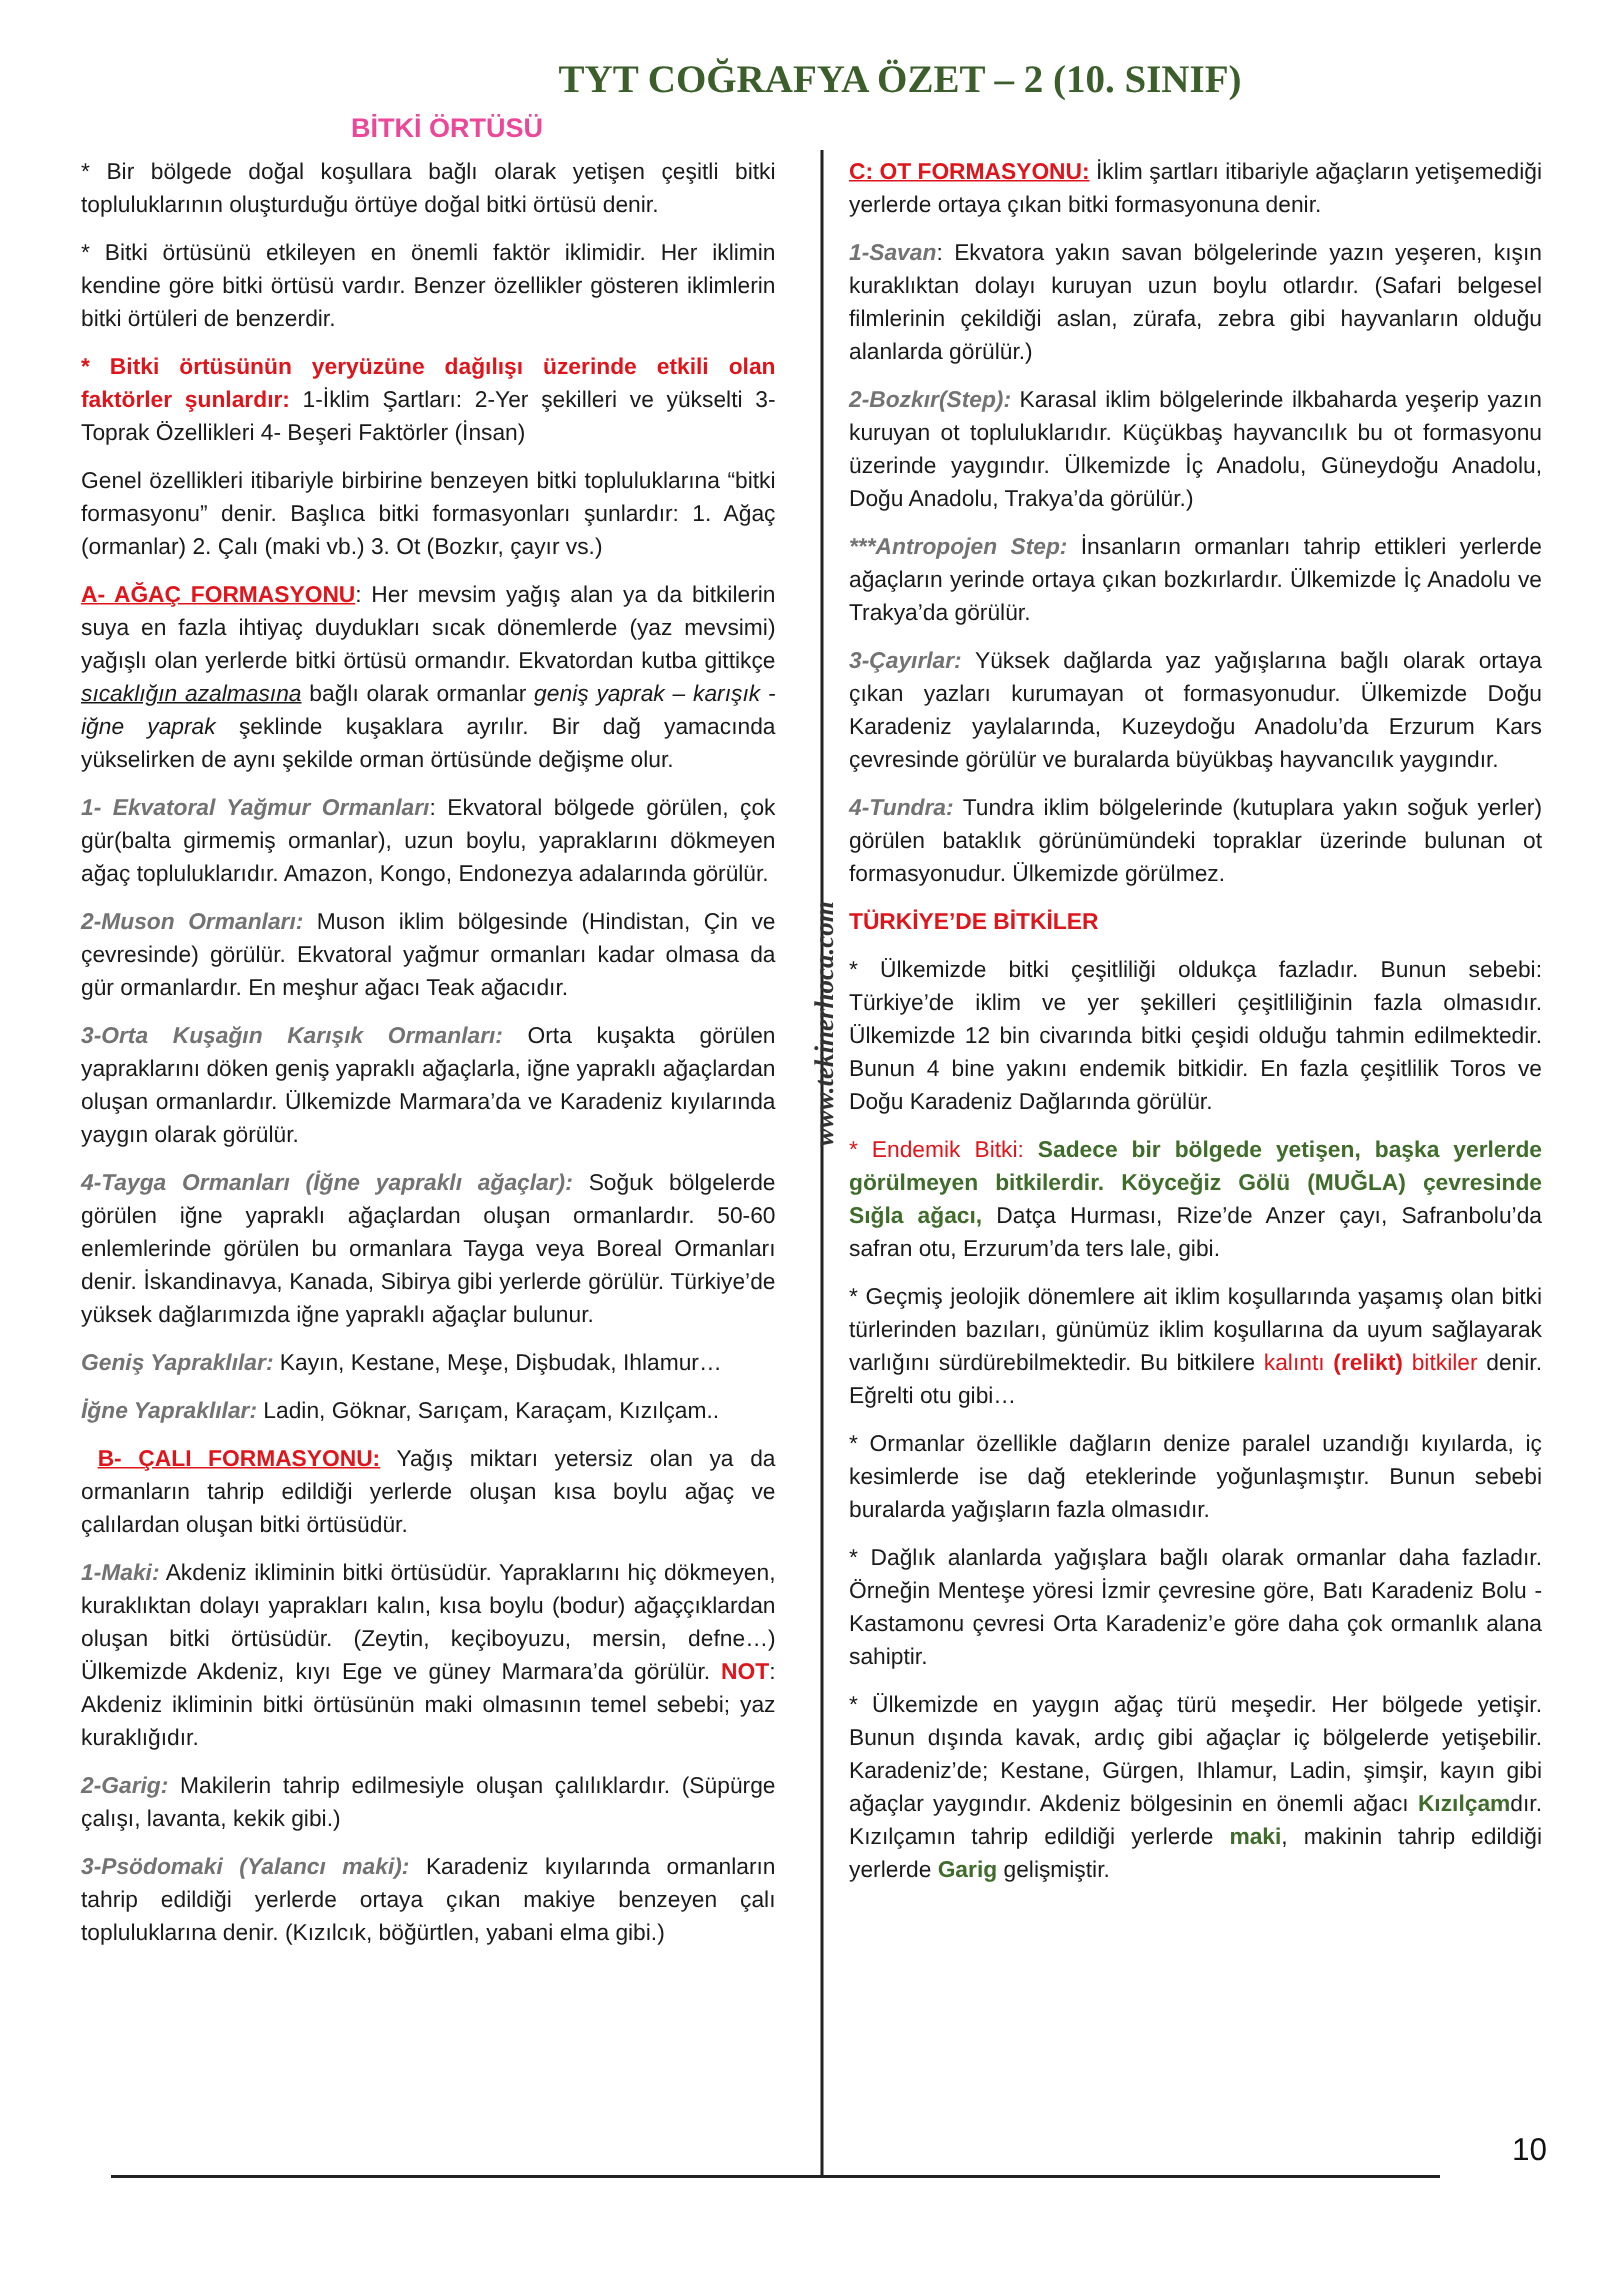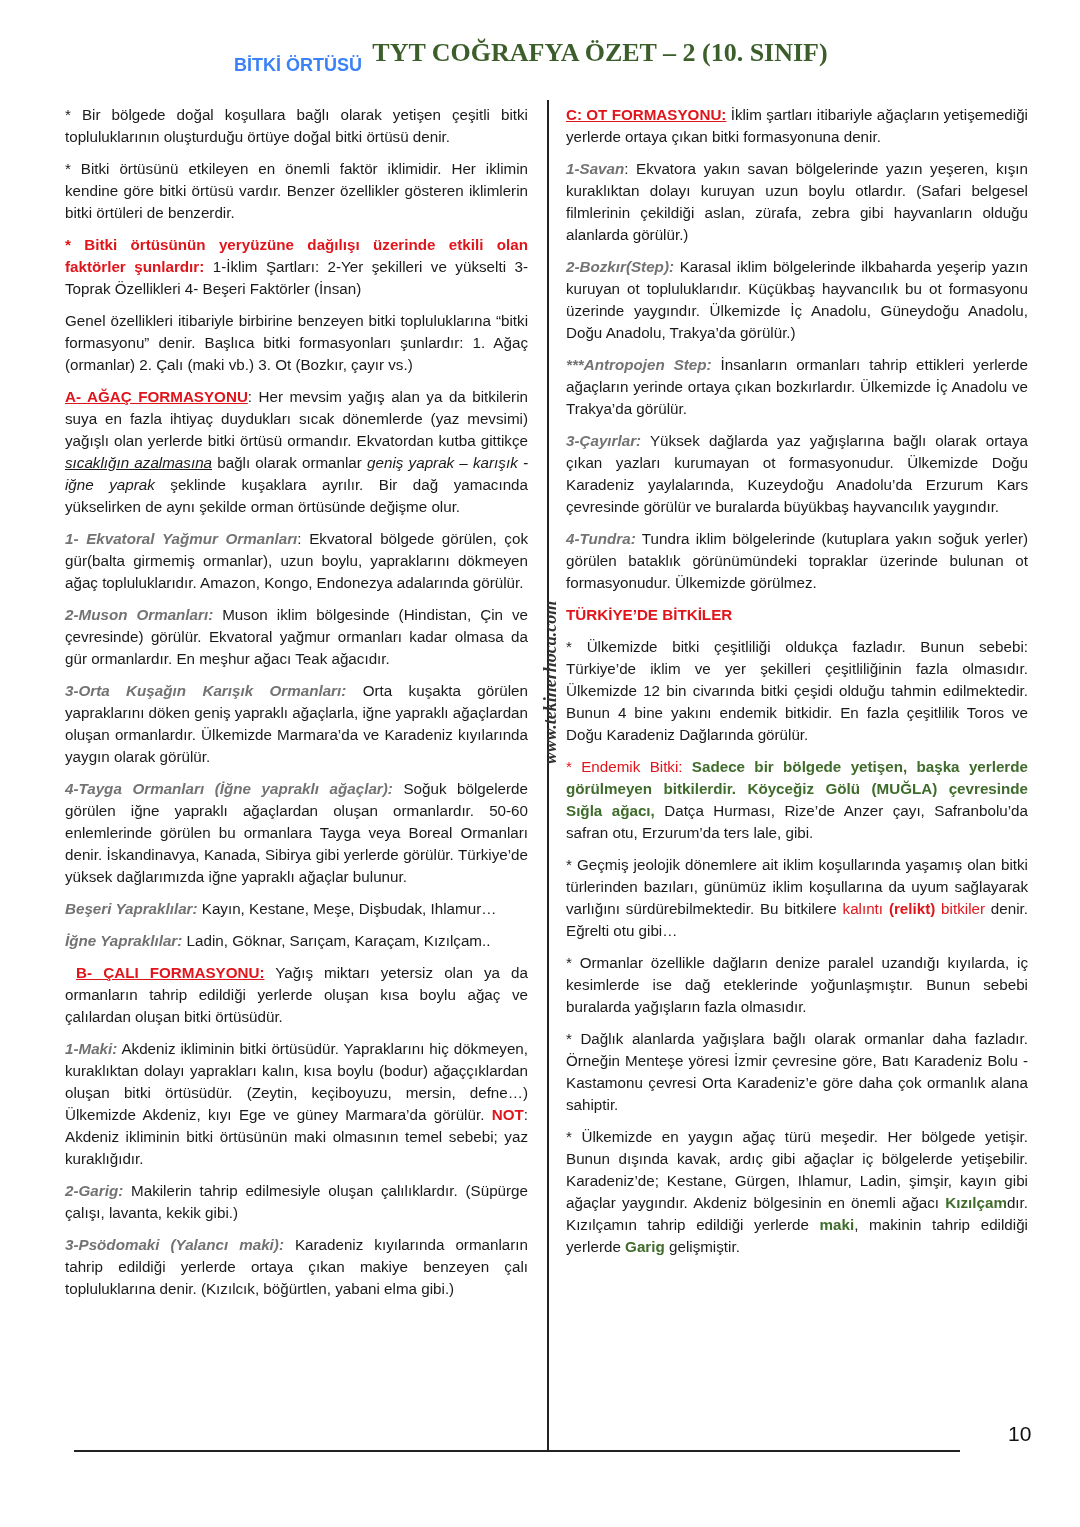--- a/index.html
+++ b/index.html
@@ -2,24 +2,24 @@
 <html><head>
 <meta charset="utf-8">
 <style>
   html, body { margin:0; padding:0; background:#ffffff; }
   body { width:1080px; height:1527px; position:relative; overflow:hidden;
          font-family:"Liberation Sans", sans-serif; color:#1a1a1a; }
   .title { position:absolute; left:0; width:1080px; top:38px; text-align:center;
            font-family:"Liberation Serif", serif; font-weight:bold; font-size:26px;
            color:#3b5e2b; letter-spacing:0px; }
   .title span { position:relative; left:60px; }
-  .subtitle { position:absolute; left:234px; top:55px; font-family:"Liberation Sans", sans-serif;
-              font-weight:bold; font-size:18px; color:#3b82f6; }
+  .subtitle { position:absolute; left:234px; top:75px; font-family:"Liberation Sans", sans-serif;
+              font-weight:bold; font-size:18px; color:#ec4899; }
   .col { position:absolute; top:104px; font-size:15.2px; line-height:22px; text-align:justify; }
-  .col.left { left:65px; width:463px; }
+  .col.left { left:54px; width:463px; }
   .col.right { left:566px; width:462px; }
   .p { margin:0 0 10px 0; }
   .red { color:#e0151b; }
   .redb { color:#e0151b; font-weight:bold; }
   .blue { color:#737373; font-weight:bold;font-style:italic; }
   .green { color:#3f6b2b; font-weight:bold; }
   .u { text-decoration:underline; }
   .it { font-style:italic; }
   .divider { position:absolute; left:547px; top:100px; width:1.5px; height:1352px; background:#222; }
   .hr { position:absolute; left:74px; top:1450px; width:886px; height:1.5px; background:#222; }
@@ -43,21 +43,21 @@
 <div class="col left">
   <p class="p">* Bir bölgede doğal koşullara bağlı olarak yetişen çeşitli bitki topluluklarının oluşturduğu örtüye doğal bitki örtüsü denir.</p>
   <p class="p">* Bitki örtüsünü etkileyen en önemli faktör iklimidir. Her iklimin kendine göre bitki örtüsü vardır. Benzer özellikler gösteren iklimlerin bitki örtüleri de benzerdir.</p>
   <p class="p"><span class="redb">* Bitki örtüsünün yeryüzüne dağılışı üzerinde etkili olan faktörler şunlardır:</span><span> 1-İklim Şartları:  2-Yer şekilleri ve yükselti 3-Toprak Özellikleri   4- Beşeri Faktörler (İnsan)</span></p>
   <p class="p">Genel özellikleri itibariyle birbirine benzeyen bitki topluluklarına “bitki formasyonu” denir. Başlıca bitki formasyonları şunlardır:  1. Ağaç (ormanlar)   2. Çalı (maki vb.) 3. Ot (Bozkır, çayır vs.)</p>
   <p class="p"><span class="redb u">A- AĞAÇ FORMASYONU</span><span>: Her mevsim yağış alan ya da bitkilerin suya en fazla ihtiyaç duydukları sıcak dönemlerde (yaz mevsimi) yağışlı olan yerlerde bitki örtüsü ormandır. Ekvatordan kutba gittikçe </span><span class="it u">sıcaklığın azalmasına</span><span> bağlı olarak ormanlar </span><span class="it">geniş yaprak – karışık - iğne yaprak</span><span> şeklinde kuşaklara ayrılır. Bir dağ yamacında yükselirken de aynı şekilde orman örtüsünde değişme olur.</span></p>
   <p class="p"><span class="blue">1- Ekvatoral Yağmur Ormanları</span><span>: Ekvatoral bölgede görülen, çok gür(balta girmemiş ormanlar), uzun boylu, yapraklarını dökmeyen ağaç topluluklarıdır. Amazon, Kongo, Endonezya adalarında görülür.</span></p>
   <p class="p"><span class="blue">2-Muson Ormanları:</span><span> Muson iklim bölgesinde (Hindistan, Çin ve çevresinde) görülür. Ekvatoral yağmur ormanları kadar olmasa da gür ormanlardır. En meşhur ağacı Teak ağacıdır.</span></p>
   <p class="p"><span class="blue">3-Orta Kuşağın Karışık Ormanları:</span><span> Orta kuşakta görülen yapraklarını döken geniş yapraklı ağaçlarla, iğne yapraklı ağaçlardan oluşan ormanlardır. Ülkemizde Marmara’da ve Karadeniz kıyılarında yaygın olarak görülür.</span></p>
   <p class="p"><span class="blue">4-Tayga Ormanları (İğne yapraklı ağaçlar):</span><span> Soğuk bölgelerde görülen iğne yapraklı ağaçlardan oluşan ormanlardır. 50-60 enlemlerinde görülen bu ormanlara Tayga veya Boreal Ormanları denir. İskandinavya, Kanada, Sibirya gibi yerlerde görülür. Türkiye’de yüksek dağlarımızda iğne yapraklı ağaçlar bulunur.</span></p>
-  <p class="p"><span class="blue">Beşeri Yapraklılar:</span><span> Kayın, Kestane, Meşe, Dişbudak, Ihlamur…</span></p>
+  <p class="p"><span class="blue">Geniş Yapraklılar:</span><span> Kayın, Kestane, Meşe, Dişbudak, Ihlamur…</span></p>
   <p class="p"><span class="blue">İğne Yapraklılar:</span><span> Ladin, Göknar, Sarıçam, Karaçam, Kızılçam..</span></p>
   <p class="p">&nbsp;<span class="redb u">B- ÇALI FORMASYONU:</span><span> Yağış miktarı yetersiz olan ya da ormanların tahrip edildiği yerlerde oluşan kısa boylu ağaç ve çalılardan oluşan bitki örtüsüdür.</span></p>
   <p class="p"><span class="blue">1-Maki:</span><span> Akdeniz ikliminin bitki örtüsüdür. Yapraklarını hiç dökmeyen, kuraklıktan dolayı yaprakları kalın, kısa boylu (bodur) ağaççıklardan oluşan bitki örtüsüdür. (Zeytin, keçiboyuzu, mersin, defne…) Ülkemizde Akdeniz, kıyı Ege ve güney Marmara’da görülür. </span><span class="redb">NOT</span><span>: Akdeniz ikliminin bitki örtüsünün maki olmasının temel sebebi; yaz kuraklığıdır.</span></p>
   <p class="p"><span class="blue">2-Garig:</span><span> Makilerin tahrip edilmesiyle oluşan çalılıklardır. (Süpürge çalışı, lavanta, kekik gibi.)</span></p>
   <p class="p"><span class="blue">3-Psödomaki (Yalancı maki):</span><span> Karadeniz kıyılarında ormanların tahrip edildiği yerlerde ortaya çıkan makiye benzeyen çalı topluluklarına denir. (Kızılcık, böğürtlen, yabani elma gibi.)</span></p>
 </div>
 
 <div class="col right">
   <p class="p"><span class="redb u">C: OT FORMASYONU:</span><span> İklim şartları itibariyle ağaçların yetişemediği yerlerde ortaya çıkan bitki formasyonuna denir.</span></p>
   <p class="p"><span class="blue">1-Savan</span><span>: Ekvatora yakın savan bölgelerinde yazın yeşeren, kışın kuraklıktan dolayı kuruyan uzun boylu otlardır. (Safari belgesel filmlerinin çekildiği aslan, zürafa, zebra gibi hayvanların olduğu alanlarda görülür.)</span></p>

